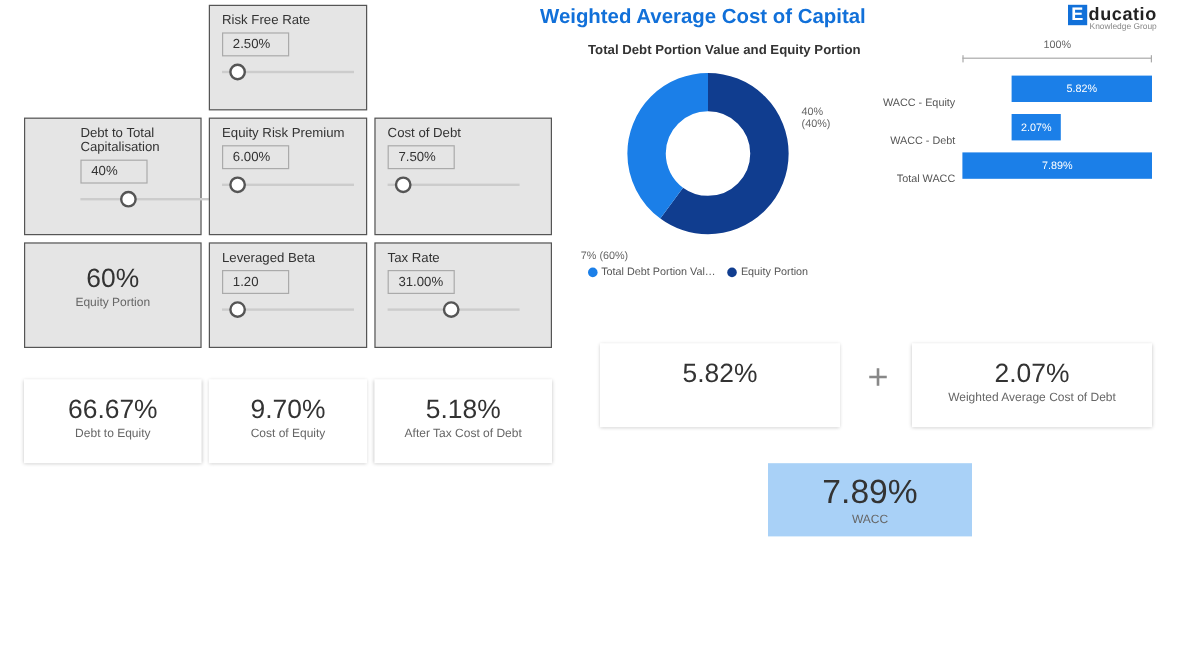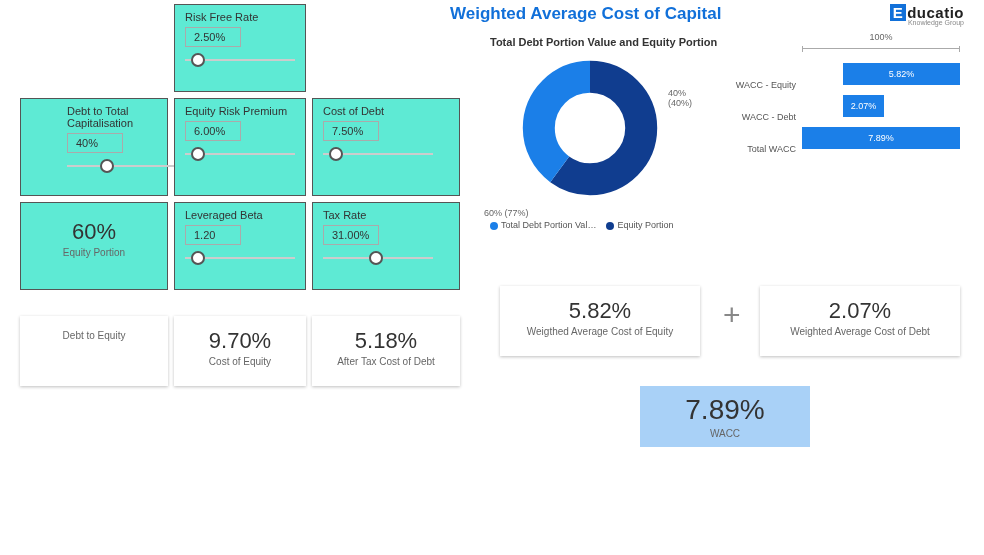--- a/index.html
+++ b/index.html
@@ -7,21 +7,21 @@
     font-family: "Segoe UI", Arial, sans-serif;
     width: 984px;
     height: 555px;
     background: #fff;
     color: #333;
     padding: 4px 10px;
     position: relative;
   }
   .card {
     border: 1px solid #555;
-    background: #5eead4;
+    background: #e5e5e5;
     padding: 6px 10px;
     position: absolute;
   }
   .card-title {
     font-size: 11px;
     color: #333;
     margin-bottom: 4px;
   }
   .value-box {
     position: absolute;
@@ -170,20 +170,21 @@
 <div class="card" style="left:312px; top:202px; width:148px; height:88px;">
   <div class="card-title">Tax Rate</div>
   <div class="slider-val">31.00%</div>
   <div class="slider-track">
     <div class="slider-line"></div>
     <div class="slider-knob" style="left:42%;"></div>
   </div>
 </div>
 
 <div class="value-box" style="left:20px; top:316px; width:148px; height:70px; padding-top:12px;">
+  <div class="value-big">66.67%</div>
   <div class="value-caption">Debt to Equity</div>
 </div>
 <div class="value-box" style="left:174px; top:316px; width:132px; height:70px; padding-top:12px;">
   <div class="value-big">9.70%</div>
   <div class="value-caption">Cost of Equity</div>
 </div>
 <div class="value-box" style="left:312px; top:316px; width:148px; height:70px; padding-top:12px;">
   <div class="value-big">5.18%</div>
   <div class="value-caption">After Tax Cost of Debt</div>
 </div>
@@ -191,21 +192,21 @@
 <div style="position:absolute; left:490px; top:36px; width:230px;">
   <div class="chart-title">Total Debt Portion Value and Equity Portion</div>
   <svg width="160" height="160" viewBox="0 0 100 100" style="margin-left:20px;">
 
     <circle cx="50" cy="50" r="32" fill="none" stroke="#103d8f" stroke-width="20" stroke-dasharray="120.6 80.4" transform="rotate(-90 50 50)"></circle>
 
     <circle cx="50" cy="50" r="32" fill="none" stroke="#1b7fe8" stroke-width="20" stroke-dasharray="80.4 120.6" stroke-dashoffset="-120.6" transform="rotate(-90 50 50)"></circle>
   </svg>
   <div style="position:absolute; left:178px; top:52px; font-size:9px; color:#666; white-space:pre;">40%
 (40%)</div>
-  <div style="position:absolute; left:-6px; top:172px; font-size:9px; color:#666;">60% (77%)</div>
+  <div style="position:absolute; left:-6px; top:172px; font-size:9px; color:#666;">7% (60%)</div>
   <div class="legend" style="margin-top:8px;">
     <span class="dot" style="background:#1b7fe8;"></span><span>Total Debt Portion Val…</span>
     &nbsp;&nbsp;
     <span class="dot" style="background:#103d8f;"></span><span>Equity Portion</span>
   </div>
 </div>
 
 <div style="position:absolute; left:732px; top:48px; width:228px;">
   <div style="margin-left:70px;">
     <div class="scale-line"></div>
@@ -226,21 +227,20 @@
   <div class="bar-row">
     <div class="bar-label">Total WACC</div>
     <div class="bar-area">
       <div class="bar-fill" style="left:0%; width:100%;">7.89%</div>
     </div>
   </div>
 </div>
 
 <div class="value-box" style="left:500px; top:286px; width:200px; height:70px; padding-top:12px;">
   <div class="value-big">5.82%</div>
-  <div class="value-caption">Weigthed Average Cost of Equity</div>
 </div>
 <div class="plus" style="left:723px; top:298px;">+</div>
 <div class="value-box" style="left:760px; top:286px; width:200px; height:70px; padding-top:12px;">
   <div class="value-big">2.07%</div>
   <div class="value-caption">Weighted Average Cost of Debt</div>
 </div>
 
 <div class="wacc-final" style="left:640px; top:386px; width:170px;">
   <div style="font-size:28px; font-weight:400;">7.89%</div>
   <div class="value-caption">WACC</div>

